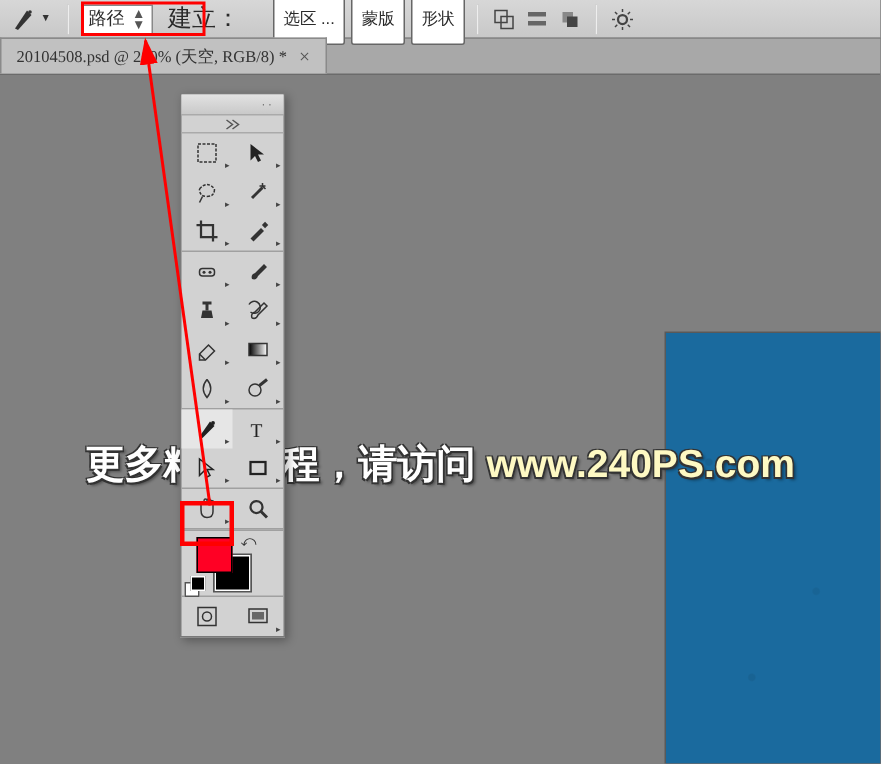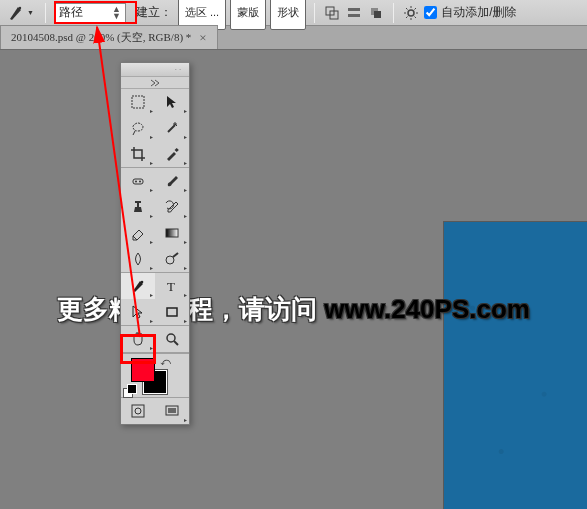--- a/index.html
+++ b/index.html
@@ -27,36 +27,36 @@
     border: 1px solid transparent;
     padding: 1px 2px;
   }
   .pen-glyph {
     width: 18px; height: 18px; position: relative;
     display:flex; align-items:center; justify-content:center;
   }
   .pen-svg { width:16px; height:16px; }
   .tiny-triangle { font-size: 7px; color: #333; margin-left:2px; }
   .mode-select {
-    height: 20px; width: 72px;
+    height: 20px; width: 48px;
     background: #fff;
     border: 1px solid #888;
     display: flex; align-items: center; justify-content: space-between;
     padding: 0 4px;
     font-size: 12px;
     position: relative;
   }
   .mode-select .arrows { font-size: 9px; line-height: 7px; color:#555; display:flex; flex-direction:column; }
   .red-box-mode {
     position: absolute; left: 54px; top: 1px;
     width: 83px; height: 23px;
     border: 2px solid #ff0000;
     pointer-events: none;
   }
-  .lbl { font-size: 12px; margin-left: 6px; margin-right: 2px; }
+  .lbl { font-size: 16px; margin-left: 6px; margin-right: 18px; }
   .btn {
     height: 18px;
     background: #fff;
     border: 1px solid #666;
     border-radius: 2px;
     font-size: 11px;
     padding: 16px 6px;
     display: flex; align-items: center;
     cursor: pointer;
   }
@@ -196,21 +196,21 @@
     text-align:center;
     font-size: 26px;
     font-weight: bold;
     color: #fff;
     text-shadow:
       -1px -1px 0 #333, 1px -1px 0 #333, -1px 1px 0 #333, 1px 1px 0 #333,
        2px 2px 2px rgba(0,0,0,0.4);
     pointer-events:none;
     white-space: nowrap;
   }
-  .watermark .url { color:#000000; }
+  .watermark .url { color:#fef9c3; }
 </style>
 </head>
 <body>
 
 <div class="options-bar">
   <div class="tool-icon-drop">
     <span class="pen-glyph">
       <svg class="pen-svg" viewBox="0 0 16 16">
           <path d="M2 14 L10 2 L13 5 L4 15 Z" fill="#333"></path>
           <circle cx="12" cy="3" r="1.2" fill="#333"></circle>
@@ -253,24 +253,20 @@
       </svg>
   </span>
 
   <div class="divider"></div>
   <span class="misc-ico">
     <svg viewBox="0 0 16 16" width="16" height="16">
         <circle cx="8" cy="8" r="3" fill="none" stroke="#444" stroke-width="1.5"></circle>
         <path d="M8 1v2M8 13v2M1 8h2M13 8h2M3 3l1.5 1.5M11.5 11.5L13 13M13 3l-1.5 1.5M4.5 11.5L3 13" stroke="#444"></path>
       </svg>
   </span>
-  <label class="chk">
-    <input type="checkbox" checked="" style="">
-    <span>自动添加/删除</span>
-  </label>
 </div>
 
 <div class="red-box-mode"></div>
 
 <div class="tabs-bar">
   <div class="doc-tab">
     <span>20104508.psd @ 200% (天空, RGB/8) *</span>
     <span class="close">×</span>
   </div>
 </div>

